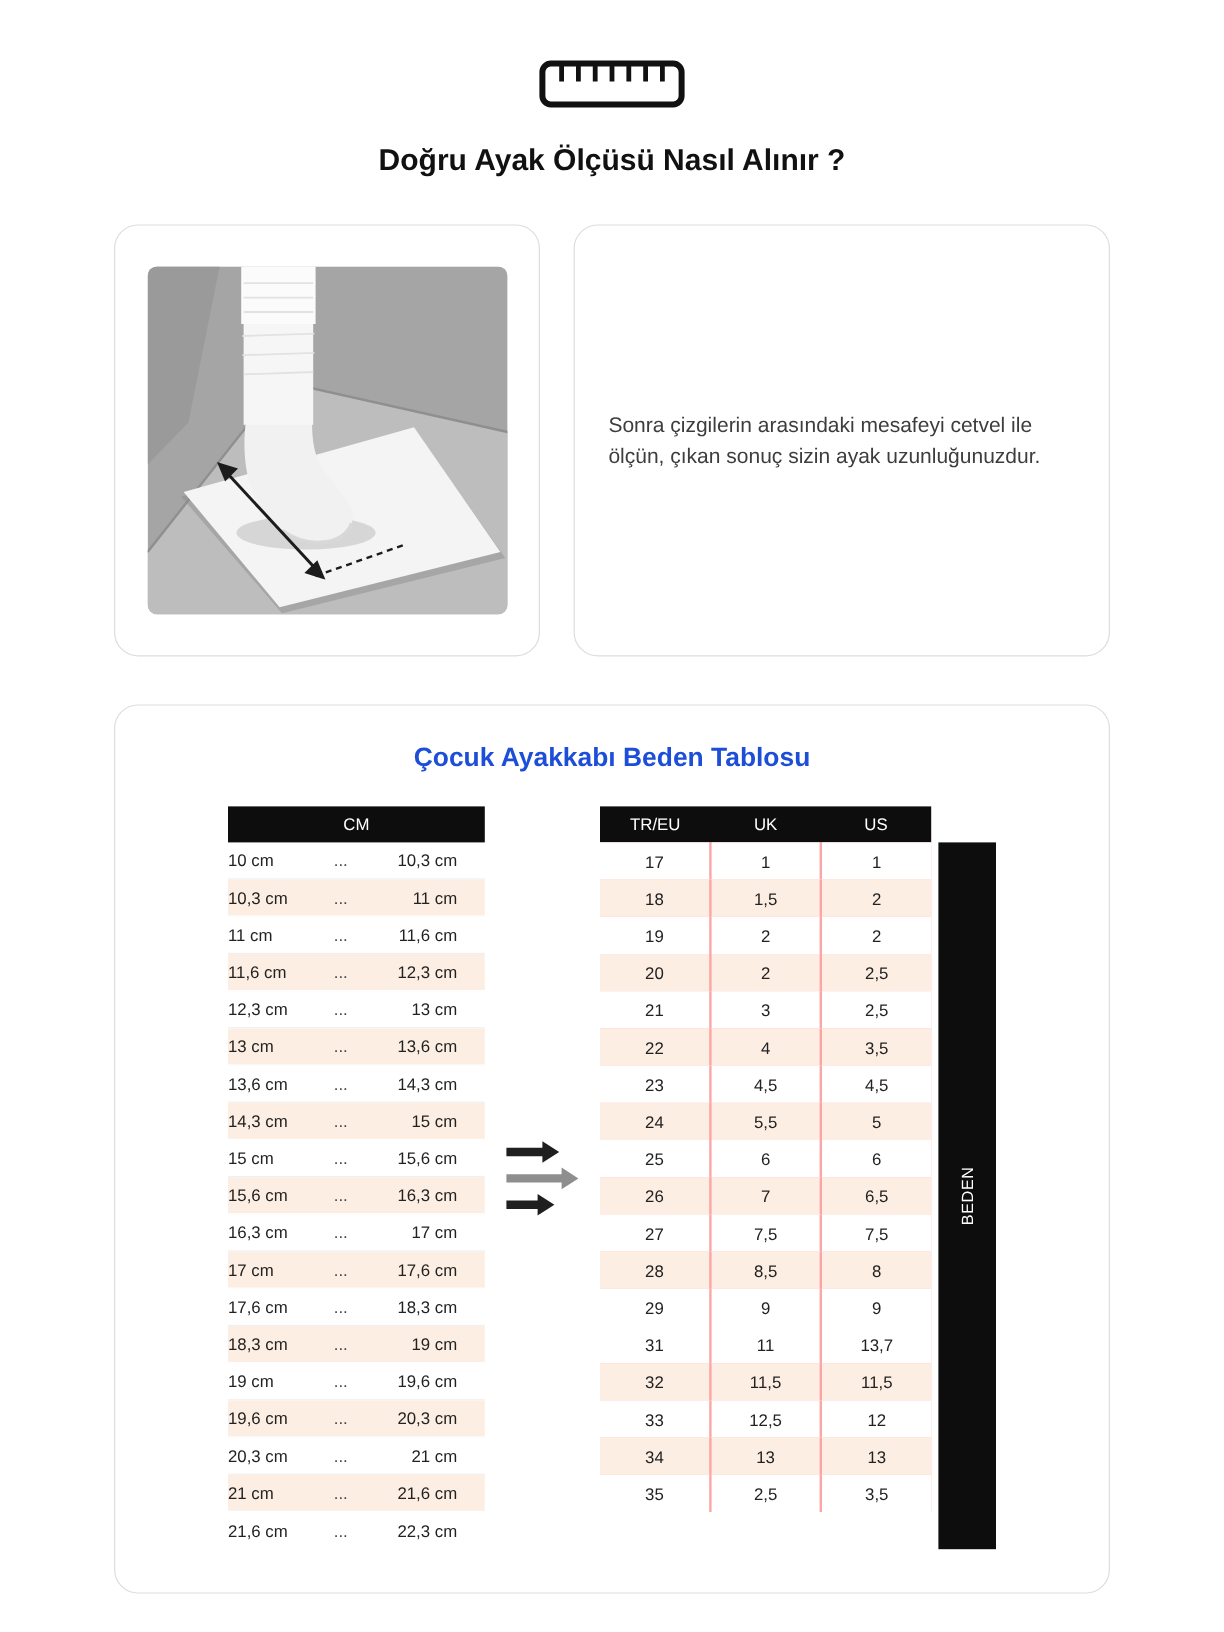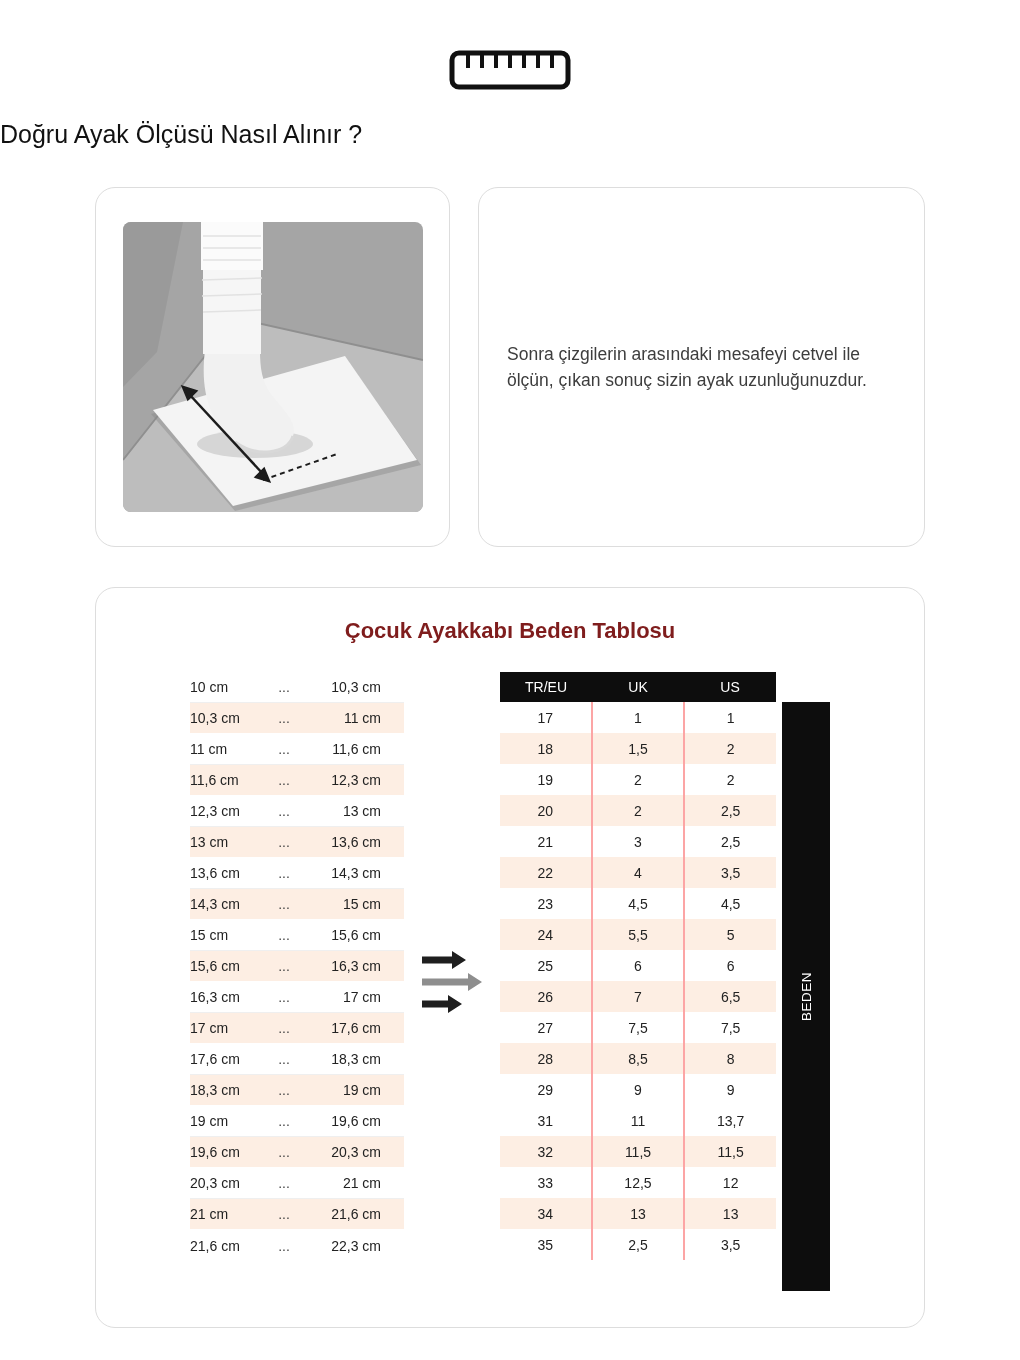--- a/index.html
+++ b/index.html
@@ -16,24 +16,24 @@
     min-height:1360px;
     margin:0 auto;
     font-family:"Liberation Sans", sans-serif;
     color:var(--text);
   }
   .page{width:1020px;min-height:1360px;padding-bottom:30px;}
 
   .ruler-wrap{display:flex;justify-content:center;padding-top:50px;}
 
   .title{
-    text-align:left;
+    text-align:center;
     margin:30px 0 0;
     font-size:25px;
-    font-weight:normal;
+    font-weight:bold;
     color:#111;
   }
 
   .howto{display:flex;margin:38px 95px 0;gap:28px;}
   .photo-card{
     width:355px;height:360px;flex:0 0 355px;
     border:1px solid var(--border);border-radius:20px;
     display:flex;align-items:center;justify-content:center;
     background:#fff;
   }
@@ -51,21 +51,21 @@
   .inst-card p{margin:0;}
 
   .table-card{
     margin:40px 95px 0;
     border:1px solid var(--border);border-radius:20px;
     padding:30px 0 36px;
     background:#fff;
   }
   .table-title{
     text-align:center;margin:0;
-    font-size:22px;font-weight:bold;color:#7f1d1d;
+    font-size:22px;font-weight:bold;color:#1d4ed8;
   }
   .tables{display:flex;justify-content:center;align-items:flex-start;margin-top:28px;}
 
   .thead{
     height:30px;background:var(--header-bg);color:var(--header-text);
     display:flex;align-items:center;justify-content:center;
     font-size:14px;
   }
 
   .cm-table{width:214px;}
@@ -171,20 +171,21 @@
       </div>
     </div>
   </div>
 
   <div class="table-card">
     <h2 class="table-title">Çocuk Ayakkabı Beden Tablosu</h2>
 
     <div class="tables">
 
       <div class="cm-table">
+        <div class="thead">CM</div>
         <div id="cm-rows">
             <div class="cm-row">
               <span class="c1">10 cm</span>
               <span class="dots">...</span>
               <span class="c3">10,3 cm</span>
             </div>
             <div class="cm-row alt">
               <span class="c1">10,3 cm</span>
               <span class="dots">...</span>
               <span class="c3">11 cm</span>

